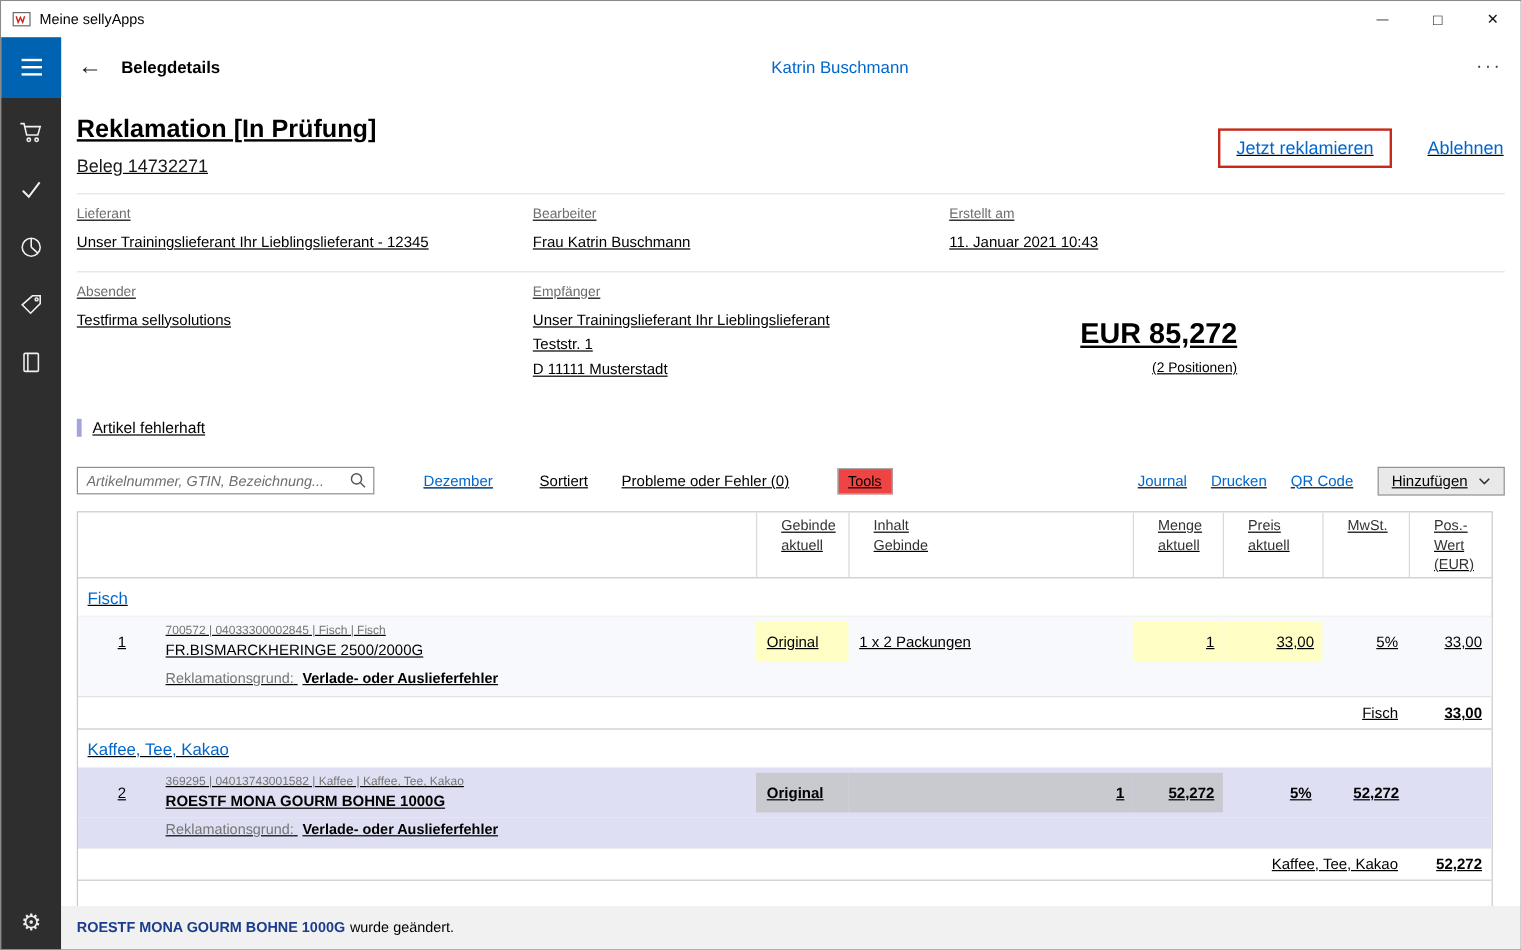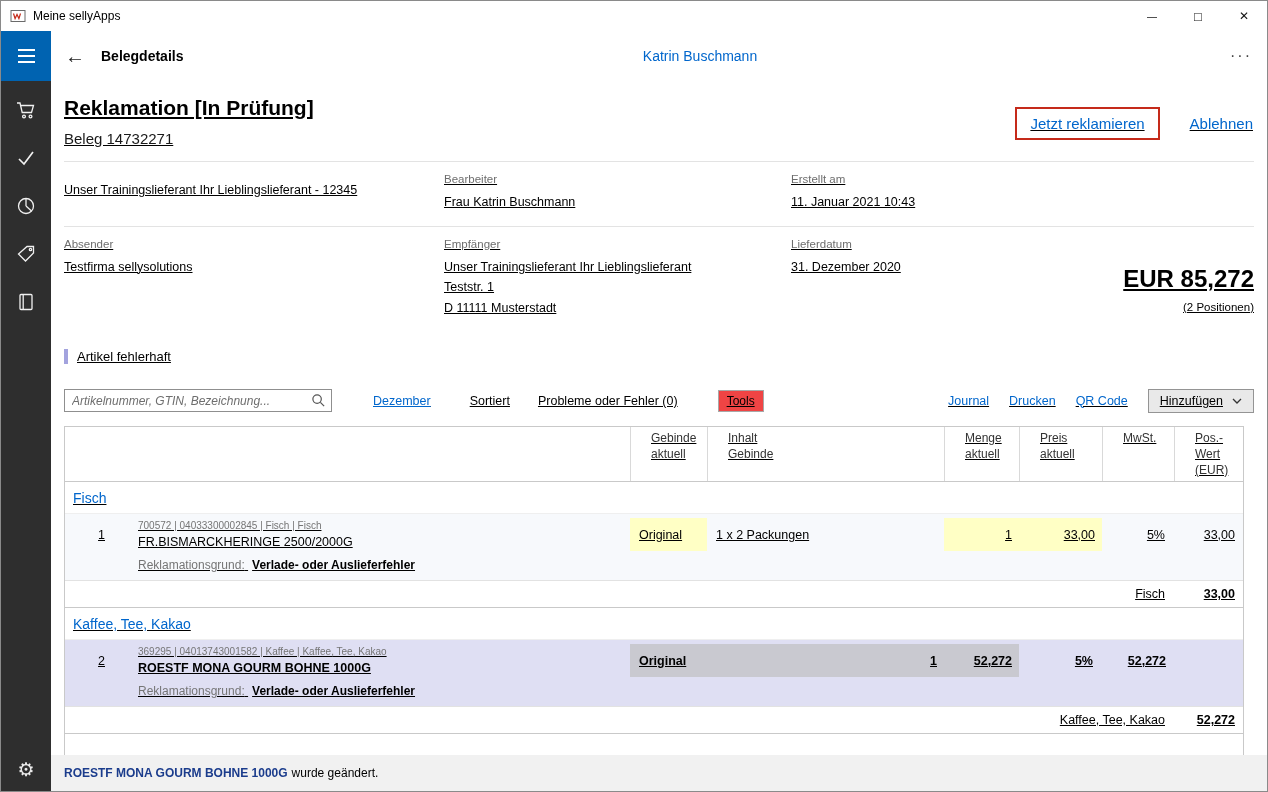--- a/index.html
+++ b/index.html
@@ -48,21 +48,21 @@
   .info-value{font-size:12.5px;color:#000;margin-top:7px;line-height:1.65;}
   .total-box{text-align:right;padding-top:2px;margin-top:25px;}
   .total-value{font-size:24px;font-weight:bold;color:#000;}
   .total-sub{font-size:11.5px;color:#000;margin-top:8px;}
   .flag{display:flex;align-items:center;gap:9px;margin-top:17px;}
   .flag-bar{width:4px;height:15px;background:#A3A3DE;}
   .flag-text{font-size:13px;color:#000;}
 
   
   .toolbar{display:flex;align-items:center;margin-top:25px;}
-  .search-wrap{position:relative;width:268px;flex:none;}
+  .search-wrap{position:relative;width:248px;flex:none;}
   .search-input{width:100%;height:23px;border:1px solid #8f8f8f;font-size:12px;padding:0 26px 0 7px;color:#333;outline:none;font-family:inherit;background:#fff;}
   .search-input::placeholder{font-style:italic;color:#6e6e6e;}
   .search-icon{position:absolute;right:6px;top:4px;}
   .tb-link{font-size:12.5px;white-space:nowrap;color:#000;}
   .lnk-blue{color:#0066CC;}
   .gruppiert{margin-left:41px;text-decoration:underline;}
   .sortiert{margin-left:39px;}
   .probleme{margin-left:28px;}
   .tools-btn{margin-left:40px;background:#ef4444;border:1px solid #a8a8a8;font-size:12px;padding:3px 8px;color:#000;font-family:inherit;}
   .tb-right{margin-left:auto;display:flex;align-items:center;gap:20px;}
@@ -191,20 +191,21 @@
       <div class="doc-actions" data-interactable="false">
         <span class="btn-reclaim" data-interactable="true">Jetzt reklamieren</span>
         <span class="btn-reject" data-interactable="true">Ablehnen</span>
       </div>
     </div>
 
     <div class="divider" data-interactable="false"></div>
 
     <div class="info-row" data-interactable="false">
       <div data-interactable="false">
+        <div class="info-label" data-interactable="false">Lieferant</div>
         <div class="info-value" data-interactable="false">Unser Trainingslieferant Ihr Lieblingslieferant - 12345</div>
       </div>
       <div data-interactable="false">
         <div class="info-label" data-interactable="false">Bearbeiter</div>
         <div class="info-value" data-interactable="false">Frau Katrin Buschmann</div>
       </div>
       <div data-interactable="false">
         <div class="info-label" data-interactable="false">Erstellt am</div>
         <div class="info-value" data-interactable="false">11. Januar 2021 10:43</div>
       </div>
@@ -218,24 +219,20 @@
         <div class="info-label" data-interactable="false">Absender</div>
         <div class="info-value" data-interactable="false">Testfirma sellysolutions</div>
       </div>
       <div data-interactable="false">
         <div class="info-label" data-interactable="false">Empfänger</div>
         <div class="info-value" data-interactable="false">
           <div data-interactable="false">Unser Trainingslieferant Ihr Lieblingslieferant</div>
           <div data-interactable="false">Teststr. 1</div>
           <div data-interactable="false">D 11111 Musterstadt</div>
         </div>
-      </div>
-      <div data-interactable="false">
-        <div class="info-label" data-interactable="false">Lieferdatum</div>
-        <div class="info-value" data-interactable="false">31. Dezember 2020</div>
       </div>
       <div class="total-box" data-interactable="false">
         <div class="total-value" data-interactable="false">EUR 85,272</div>
         <div class="total-sub" data-interactable="false">(2 Positionen)</div>
       </div>
     </div>
 
     <div class="flag" data-interactable="false">
       <div class="flag-bar" data-interactable="false"></div>
       <span class="flag-text" data-interactable="false">Artikel fehlerhaft</span>

